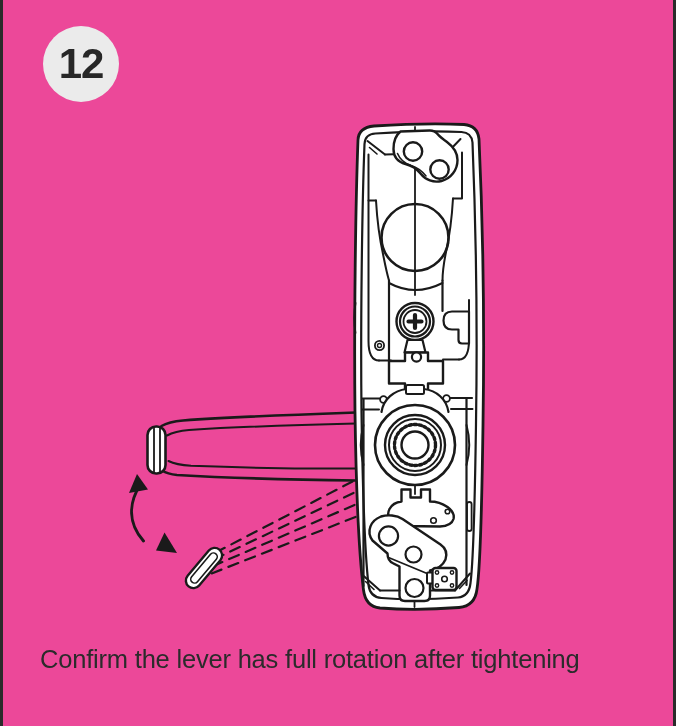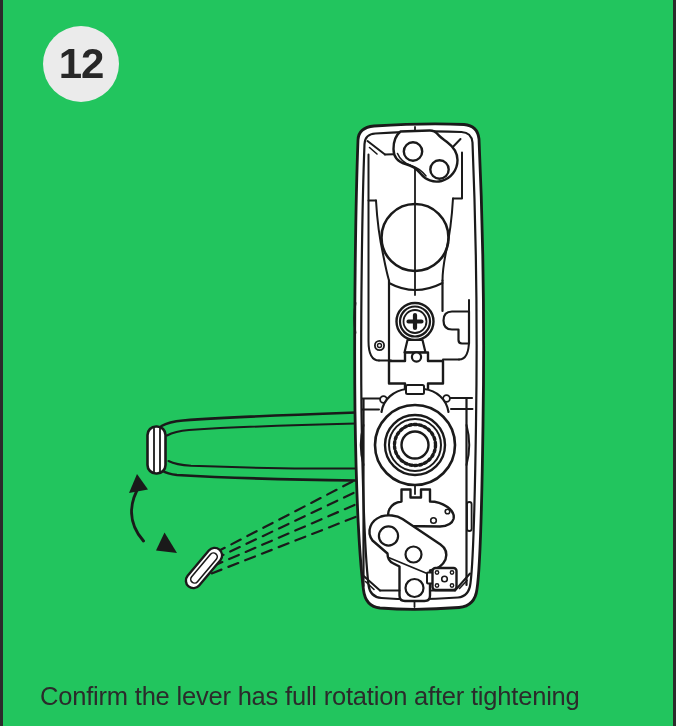--- a/index.html
+++ b/index.html
@@ -1,28 +1,28 @@
 <!DOCTYPE html>
 <html><head>
 <meta charset="utf-8">
 <style>
   html,body{margin:0;padding:0;background:#ffffff;}
   body{width:676px;height:726px;position:relative;overflow:hidden;
        font-family:"Liberation Sans","DejaVu Sans",sans-serif;}
-  .card{position:absolute;inset:0;background:#22c55e;
+  .card{position:absolute;inset:0;background:#ec4899;
         border-left:3px solid #2b2b2b;border-right:3px solid #2b2b2b;}
   .step-badge{position:absolute;left:40px;top:26px;width:76px;height:76px;
         border-radius:50%;background:#ebebeb;display:flex;align-items:center;
         justify-content:center;font-size:42px;font-weight:700;color:#272727;
         letter-spacing:-1px;}
   .figure{position:absolute;left:0;top:0;width:676px;height:726px;}
   .figure svg{display:block;}
   .caption{position:absolute;left:37px;top:642px;width:615px;
         font-size:25.5px;line-height:34px;color:#2b2b2b;letter-spacing:-0.2px;}
-  .caption div{white-space:nowrap;margin-top:37px;}
+  .caption div{white-space:nowrap;}
   
   .ln{stroke:#1a1a1a;fill:none;stroke-linecap:round;stroke-linejoin:round;}
   .fw{stroke:#1a1a1a;fill:#ffffff;stroke-linecap:round;stroke-linejoin:round;}
   .fill{fill:#1a1a1a;stroke:none;}
 </style>
 </head>
 <body>
 
 <div class="card">
 

